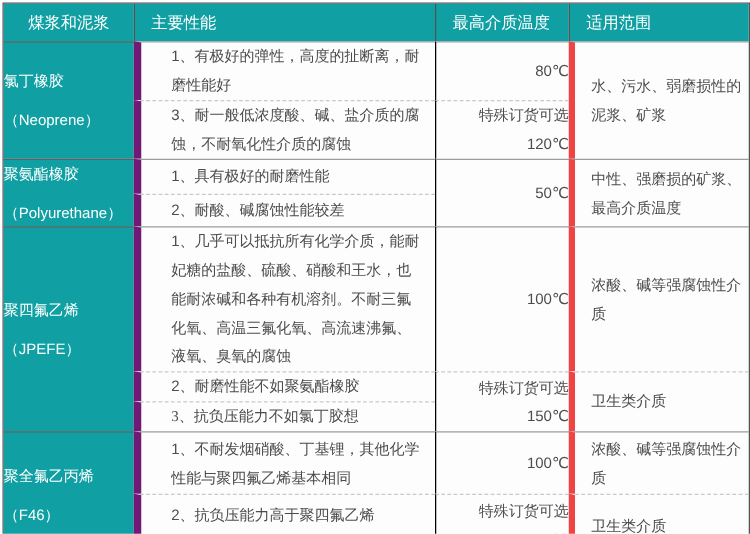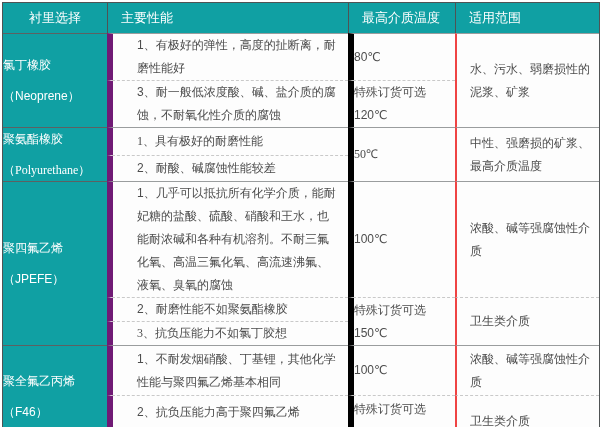--- a/index.html
+++ b/index.html
@@ -25,44 +25,44 @@
   th.bl{border-left:1px solid #4f5354;margin-left:28px;}
   
   td{font-size:12px;color:#4c4c4c;line-height:23px;}
   td.name{
     background:#10a0a3;color:#ffffff;text-align:left;
     border-top:1px solid #5d6162;
   }
   td.name .nm{line-height:22px;}
   td.name .cd{line-height:22px;margin-top:9px;}
   td.perf{padding:0 12px 0 24px;border-left:6px solid #701a75;}
-  td.temp{text-align:left;white-space:pre-line;border-left:6px solid #000000;}
-  td.scope{padding:0 6px 0 13px;border-left:2px solid #ef4444;}
+  td.temp{text-align:right;white-space:pre-line;border-left:1px solid #000000;}
+  td.scope{padding:0 6px 0 13px;border-left:5px solid #ef4444;}
   td.solid-top{border-top:1px solid #9a9d9e;}
   td.dash-top{border-top:1px dashed #c9c9c9;}
   td.va-top{vertical-align:top;padding-top:5px;}
   
-  tr.rh46{height:46px;}tr.rh27{height:27px;font-family:Liberation Serif, serif;}tr.rh26{height:26px;}
+  tr.rh46{height:46px;}tr.rh27{height:27px;}tr.rh26{height:26px;}
   tr.rh99{height:99px;}tr.rh23{height:23px;margin-top:32px;}tr.rh24{height:24px;font-family:Liberation Serif, serif;}
   tr.rh50{height:50px;}tr.rh51{height:51px;}
 </style>
 </head>
 <body>
 
 <div class="tbl-wrap">
   <table class="lining">
     <colgroup>
         <col class="c1">
         <col class="c2">
         <col class="c3">
         <col class="c4">
       </colgroup>
     <thead>
       <tr>
-        <th class="first">衬里选择</th>
+        <th class="first">煤浆和泥浆</th>
         <th class="bl">主要性能</th>
         <th class="bl">最高介质温度</th>
         <th class="bl">适用范围</th>
       </tr>
     </thead>
     <tbody>
 
       <tr class="rh46">
         <td class="name" rowspan="2">
           <div class="nm">氯丁橡胶</div>

